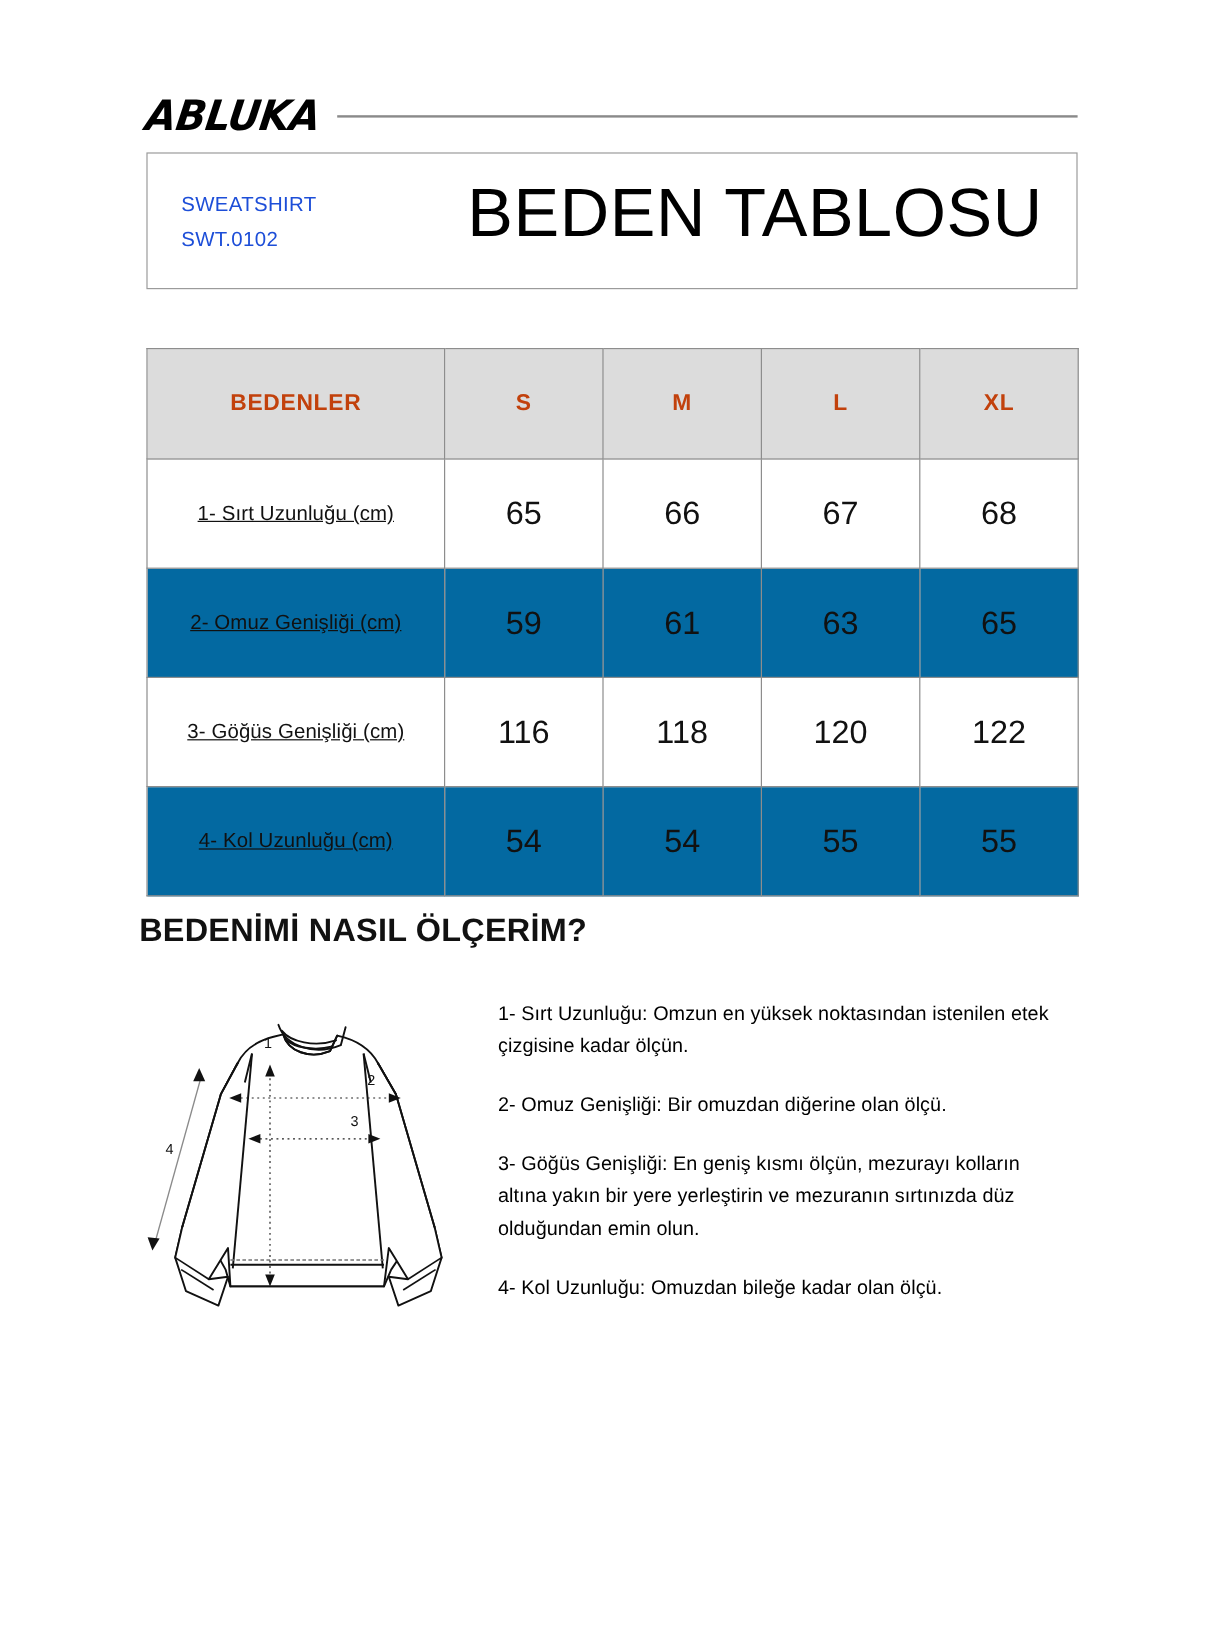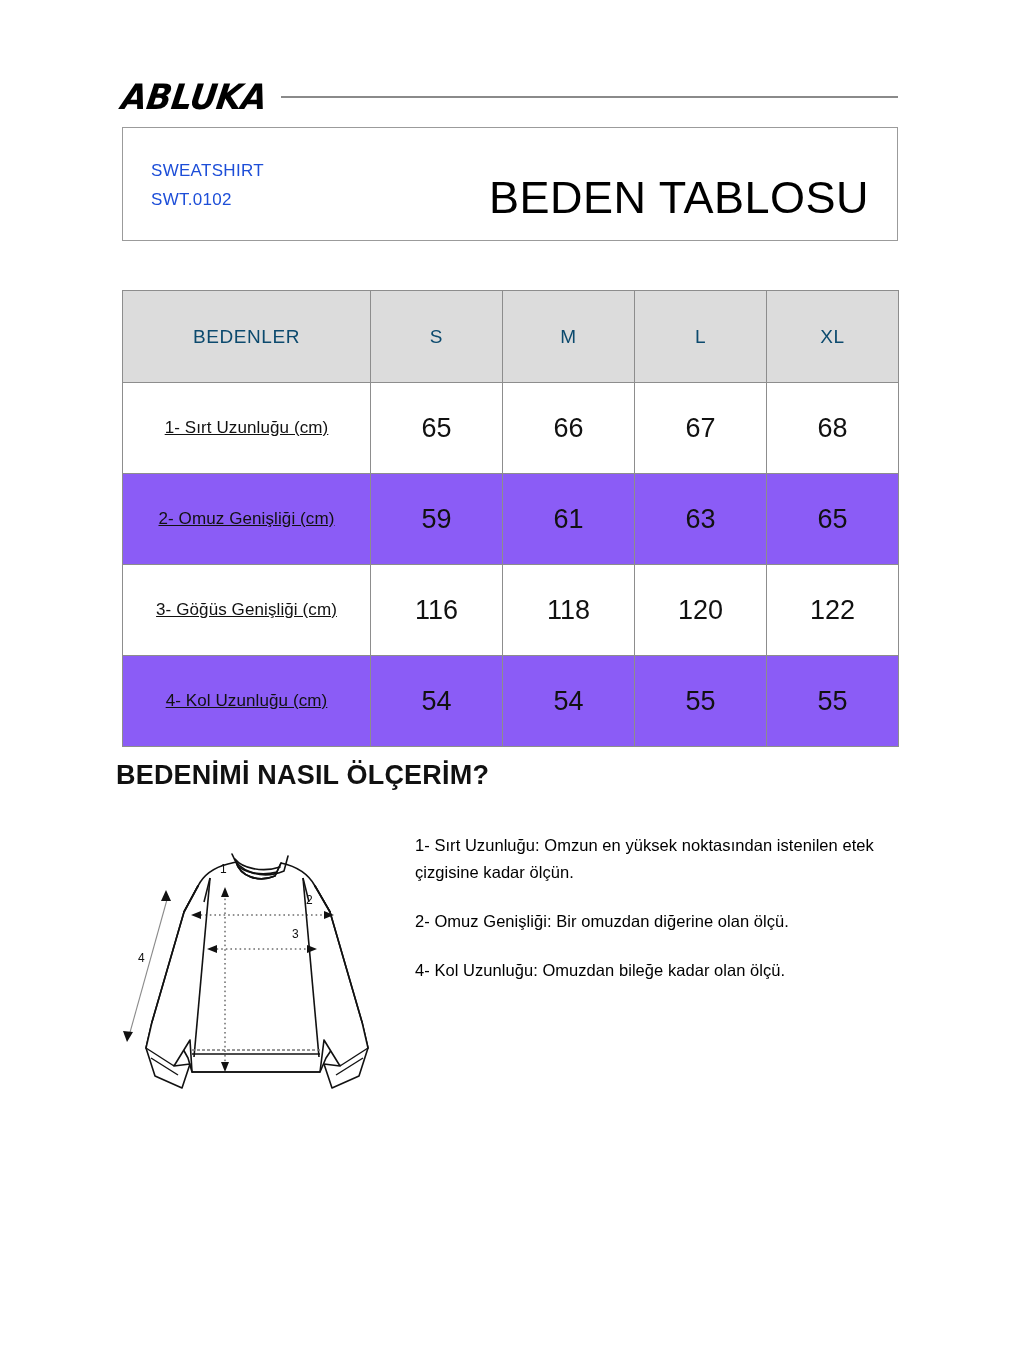--- a/index.html
+++ b/index.html
@@ -69,22 +69,22 @@
     left: 28px;
     top: 28px;
     font-size: 17px;
     line-height: 29px;
     letter-spacing: 0.3px;
     color: #1d4ed8;
   }
   .title-box .doc-title {
     position: absolute;
     right: 28px;
-    top: 40px;
-    font-size: 45px;
+    top: 20px;
+    font-size: 57px;
     font-weight: normal;
     letter-spacing: 0.5px;
     color: #000000;
     line-height: 60px;
     white-space: nowrap;
   }
 
   
   .size-table {
     position: absolute;
@@ -97,26 +97,26 @@
   .size-table td, .size-table th {
     border: 1px solid #8d8d8d;
     text-align: center;
     vertical-align: middle;
     padding: 0;
   }
   .size-table .th-row th {
     height: 91px;
     background: #dcdcdc;
     font-size: 19px;
-    font-weight: normal;
+    font-weight: bold;
     letter-spacing: 0.6px;
-    color: #0c4a6e;
+    color: #c2410c;
   }
   .size-table tbody tr { height: 91px; }
-  .size-table tbody tr.alt td { background: #8b5cf6; }
+  .size-table tbody tr.alt td { background: #0369a1; }
   .size-table tbody tr td { background: #ffffff; }
   .size-table .rowlabel {
     font-size: 17px;
     font-weight: normal;
     letter-spacing: 0.1px;
     color: #111111;
     text-decoration: underline;
   }
   .size-table .val {
     font-size: 27px;
@@ -301,16 +301,17 @@
       <line x1="56" y1="70" x2="17" y2="210" stroke="#8a8a8a" stroke-width="1.1"></line>
       <polygon points="54,64 49,75 59,75" fill="#111111"></polygon>
       <polygon points="15,216 11,205 21,206" fill="#111111"></polygon>
       <text x="26" y="136" font-family="'Liberation Sans',sans-serif" font-size="12" fill="#111111">4</text>
     </svg>
   </div>
 
   <div class="instructions">
     <p>1- Sırt Uzunluğu: Omzun en yüksek noktasından istenilen etek çizgisine kadar ölçün.</p>
     <p>2- Omuz Genişliği: Bir omuzdan diğerine olan ölçü.</p>
+    <p>3- Göğüs Genişliği: En geniş kısmı ölçün, mezurayı kolların altına yakın bir yere yerleştirin ve mezuranın sırtınızda düz olduğundan emin olun.</p>
     <p>4- Kol Uzunluğu: Omuzdan bileğe kadar olan ölçü.</p>
   </div>
 
 </div>
 
 </body></html>

